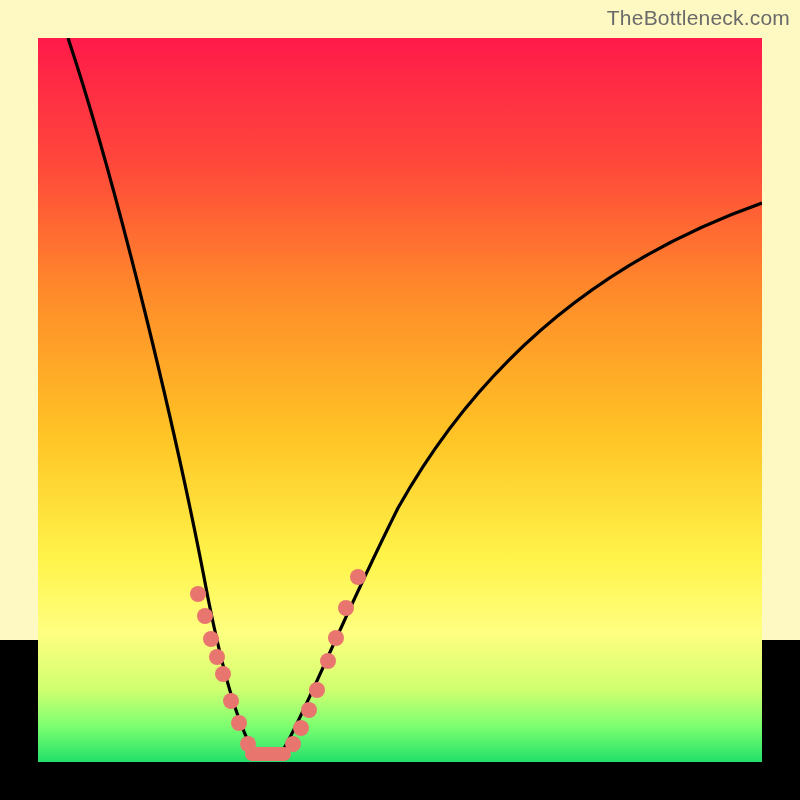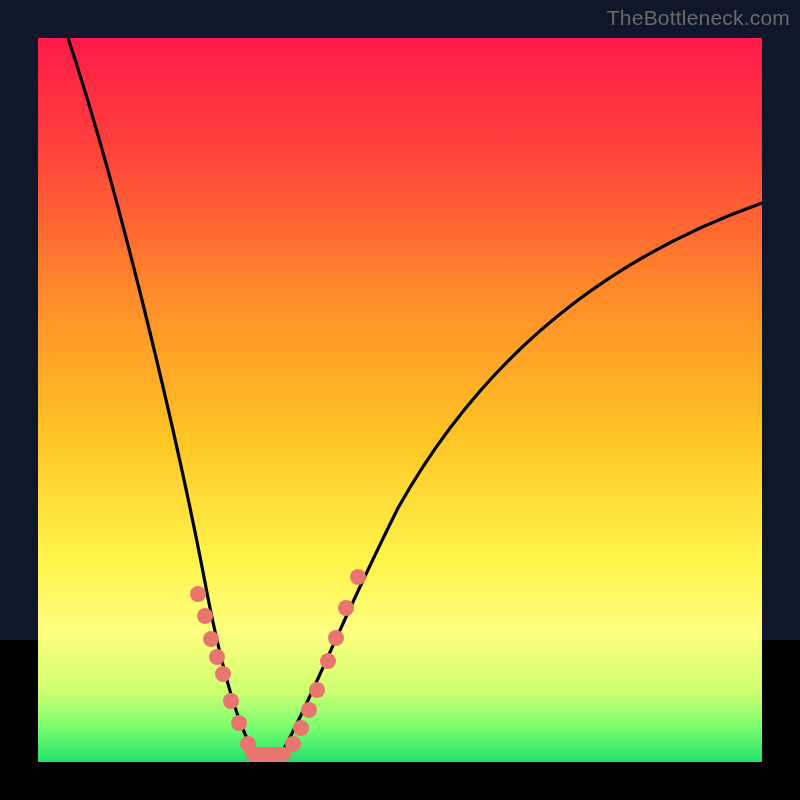--- a/index.html
+++ b/index.html
@@ -8,21 +8,21 @@
     width: 800px;
     height: 800px;
     background: #000;
     font-family: Arial, Helvetica, sans-serif;
     overflow: hidden;
   }
   .frame {
     position: relative;
     width: 800px;
     height: 640px;
-    background: #0f172a;
+    background: #fef9c3;
     text-decoration: underline;
   }
   .plot {
     position: absolute;
     left: 38px;
     top: 38px;
     width: 724px;
     height: 724px;
     background: linear-gradient(to bottom,
       #ff1a4a 0%,

